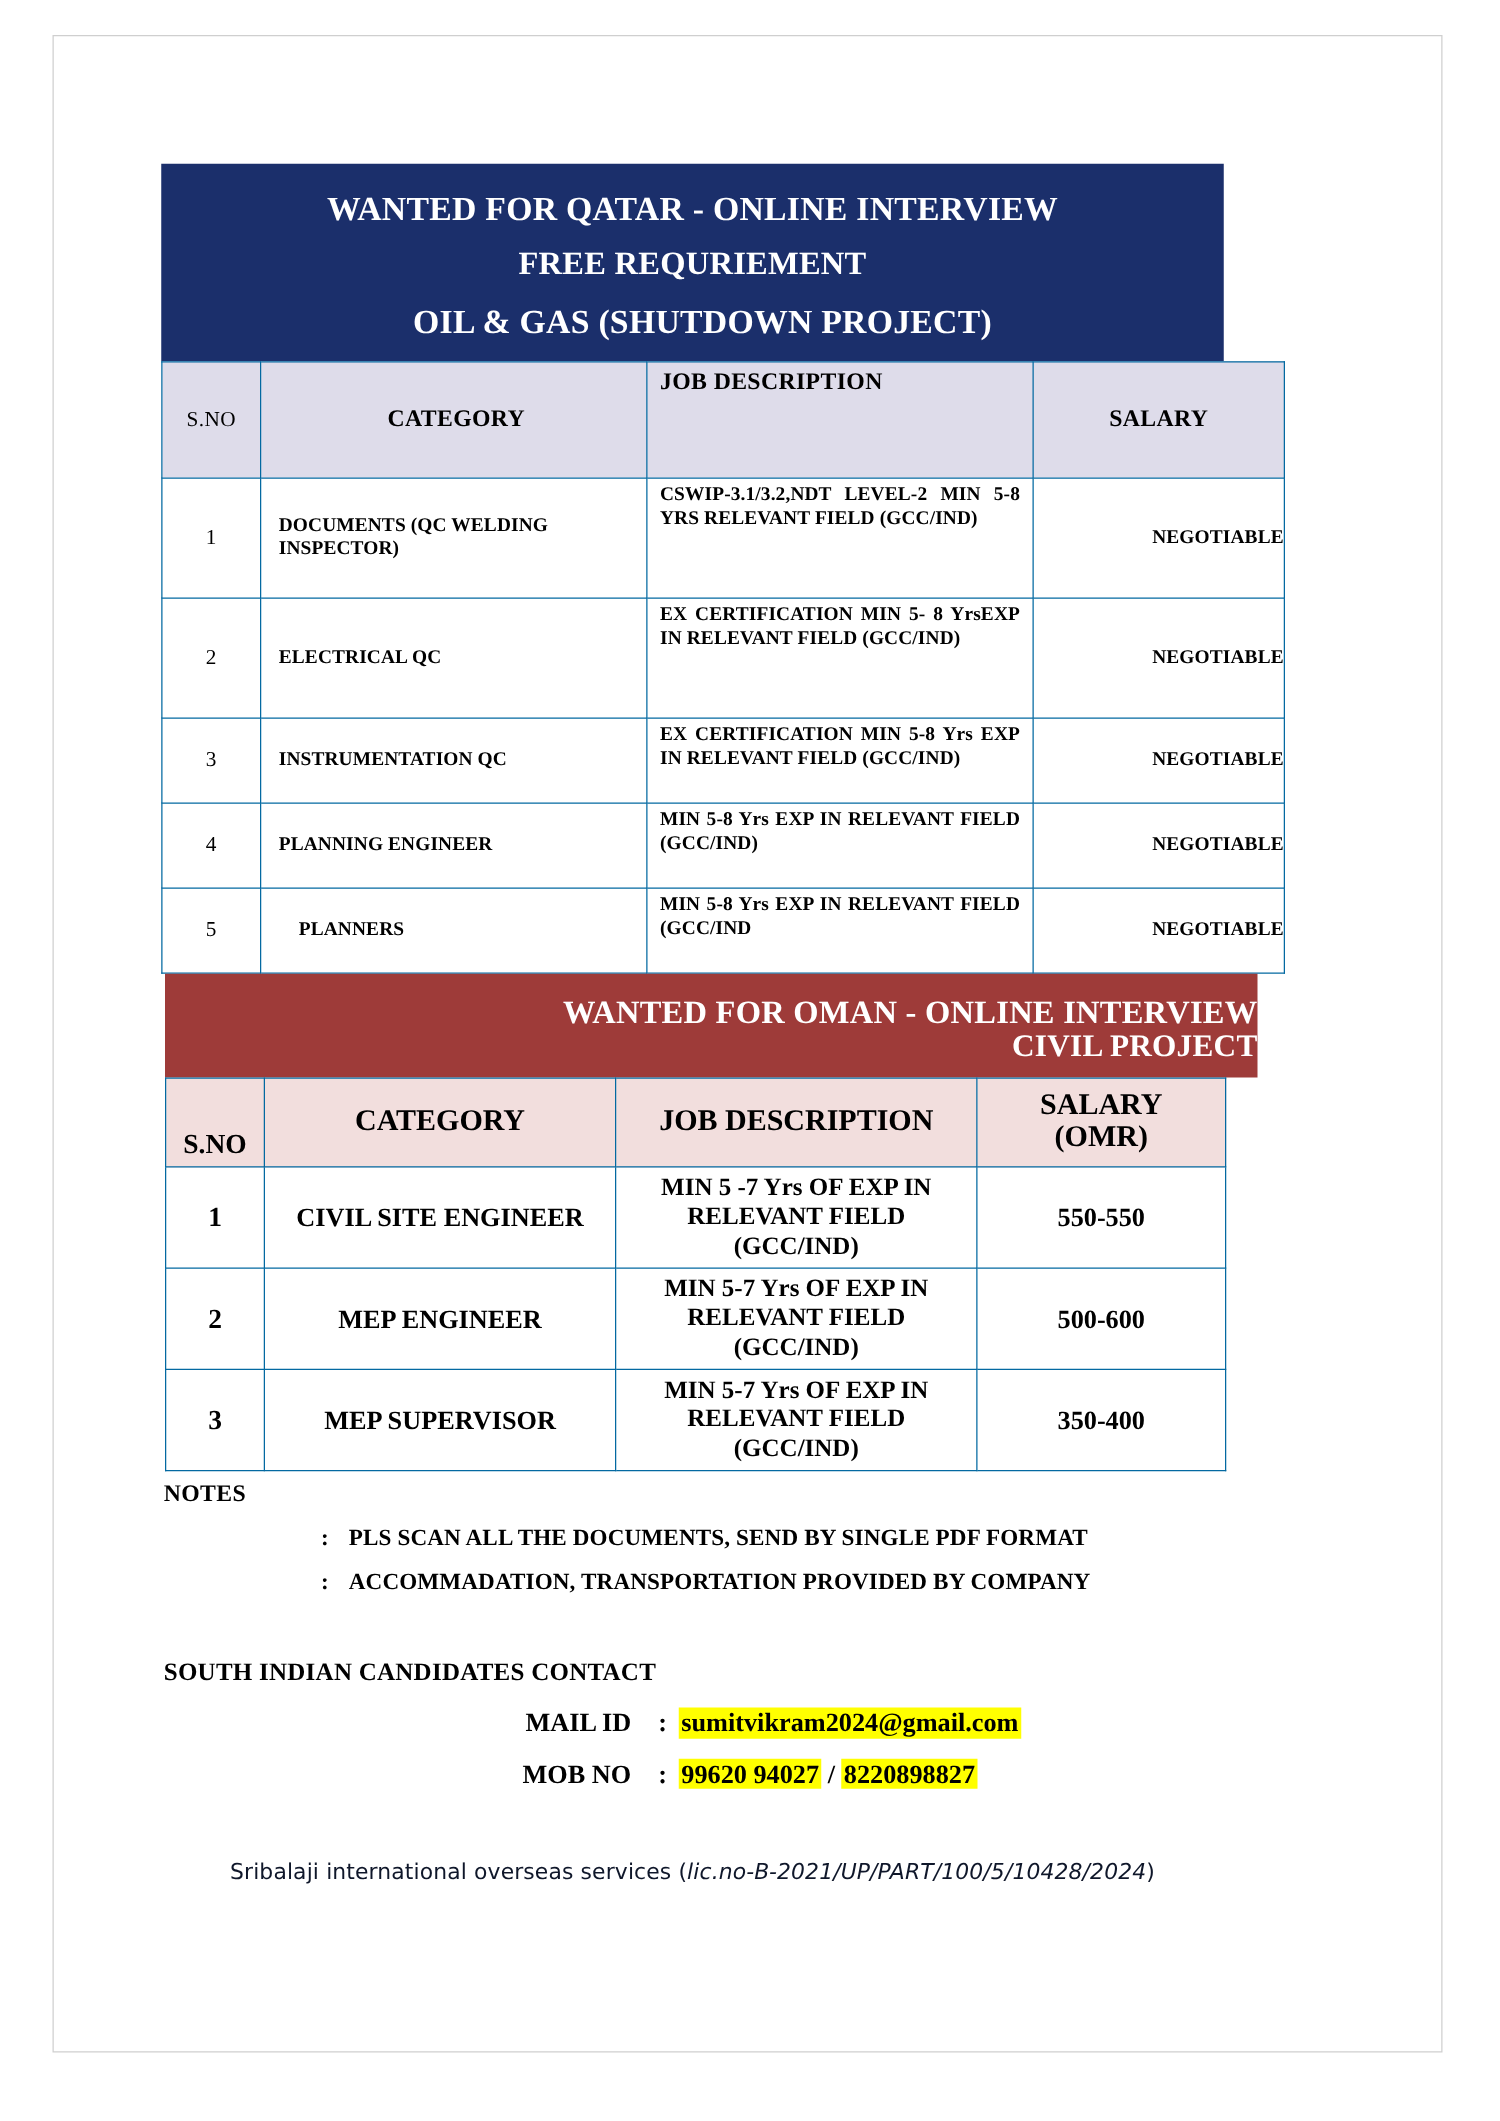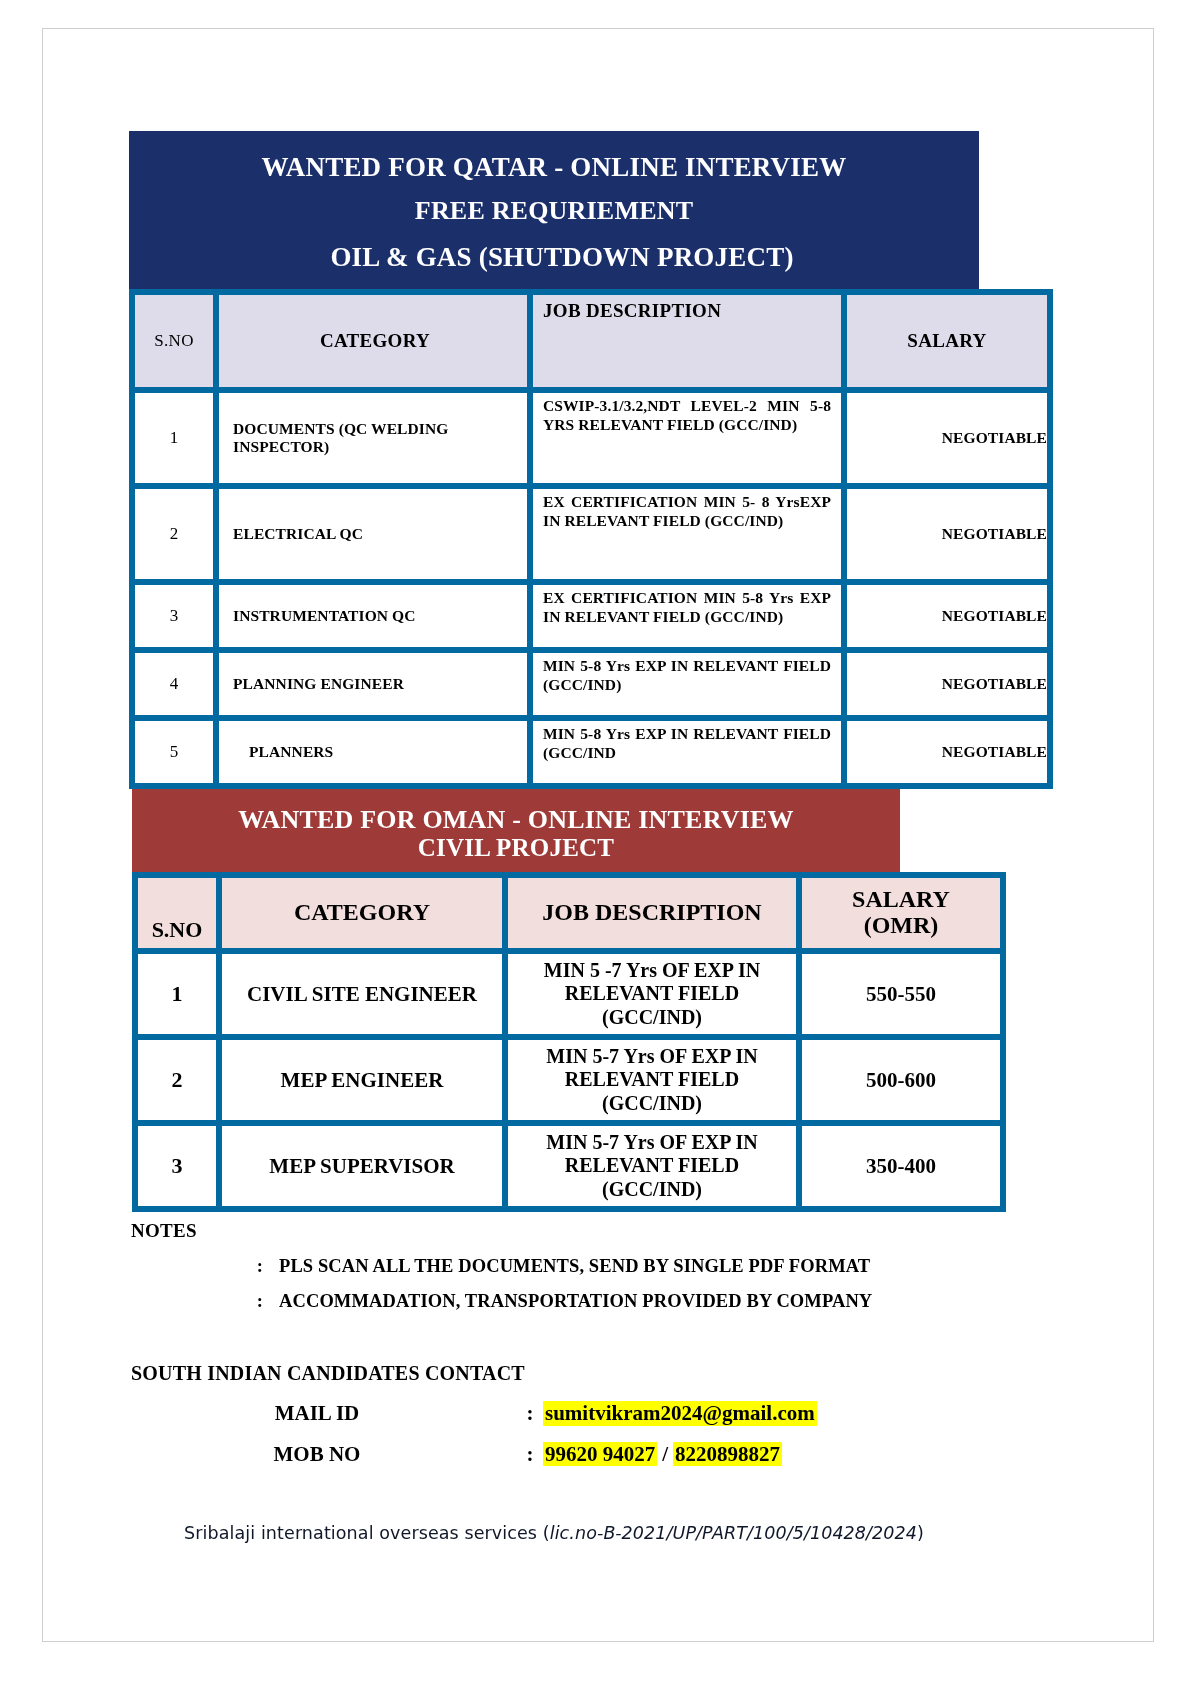--- a/index.html
+++ b/index.html
@@ -59,42 +59,43 @@
   .banner-qatar .l3 {
     font-size: 27px;
     line-height: 1.05;
     padding: 0 0 4px 16px;
   }
 
   .banner-oman {
     background: #9e3b39;
     padding: 12px 0 8px 0;
     margin-left: 3px;
-    width: 768px;
+    width: 874px;
     box-sizing: border-box;
+    text-align: right;
   }
   .banner-oman .l1 {
     font-size: 26px;
     line-height: 1.12;
     padding-top: 4px;
   }
   .banner-oman .l2 {
     font-size: 25px;
     line-height: 1.12;
     padding-bottom: 2px;
   }
 
   
   table {
     border-collapse: collapse;
     width: 850px;
     table-layout: fixed;
   }
   td, th {
-    border: 6px solid #0369a1;
+    border: 1px solid #0369a1;
     vertical-align: middle;
     padding: 0;
   }
 
   
   .tbl-qatar td, .tbl-qatar th {
     font-family: "Liberation Serif", "DejaVu Serif", serif;
   }
   .tbl-qatar thead th {
     background: #dedcea;
@@ -199,21 +200,21 @@
   }
   .kv {
     display: flex;
     align-items: baseline;
     margin-top: 16px;
     font-size: 21px;
     font-weight: bold;
   }
   .kv .k {
     width: 388px;
-    text-align: center;
+    text-align: right;
     padding-right: 12px;
     box-sizing: border-box;
   }
   .kv .sep {
     width: 26px;
     text-align: center;
   }
   .hl {
     background: #ffff00;
     padding: 0 2px;

